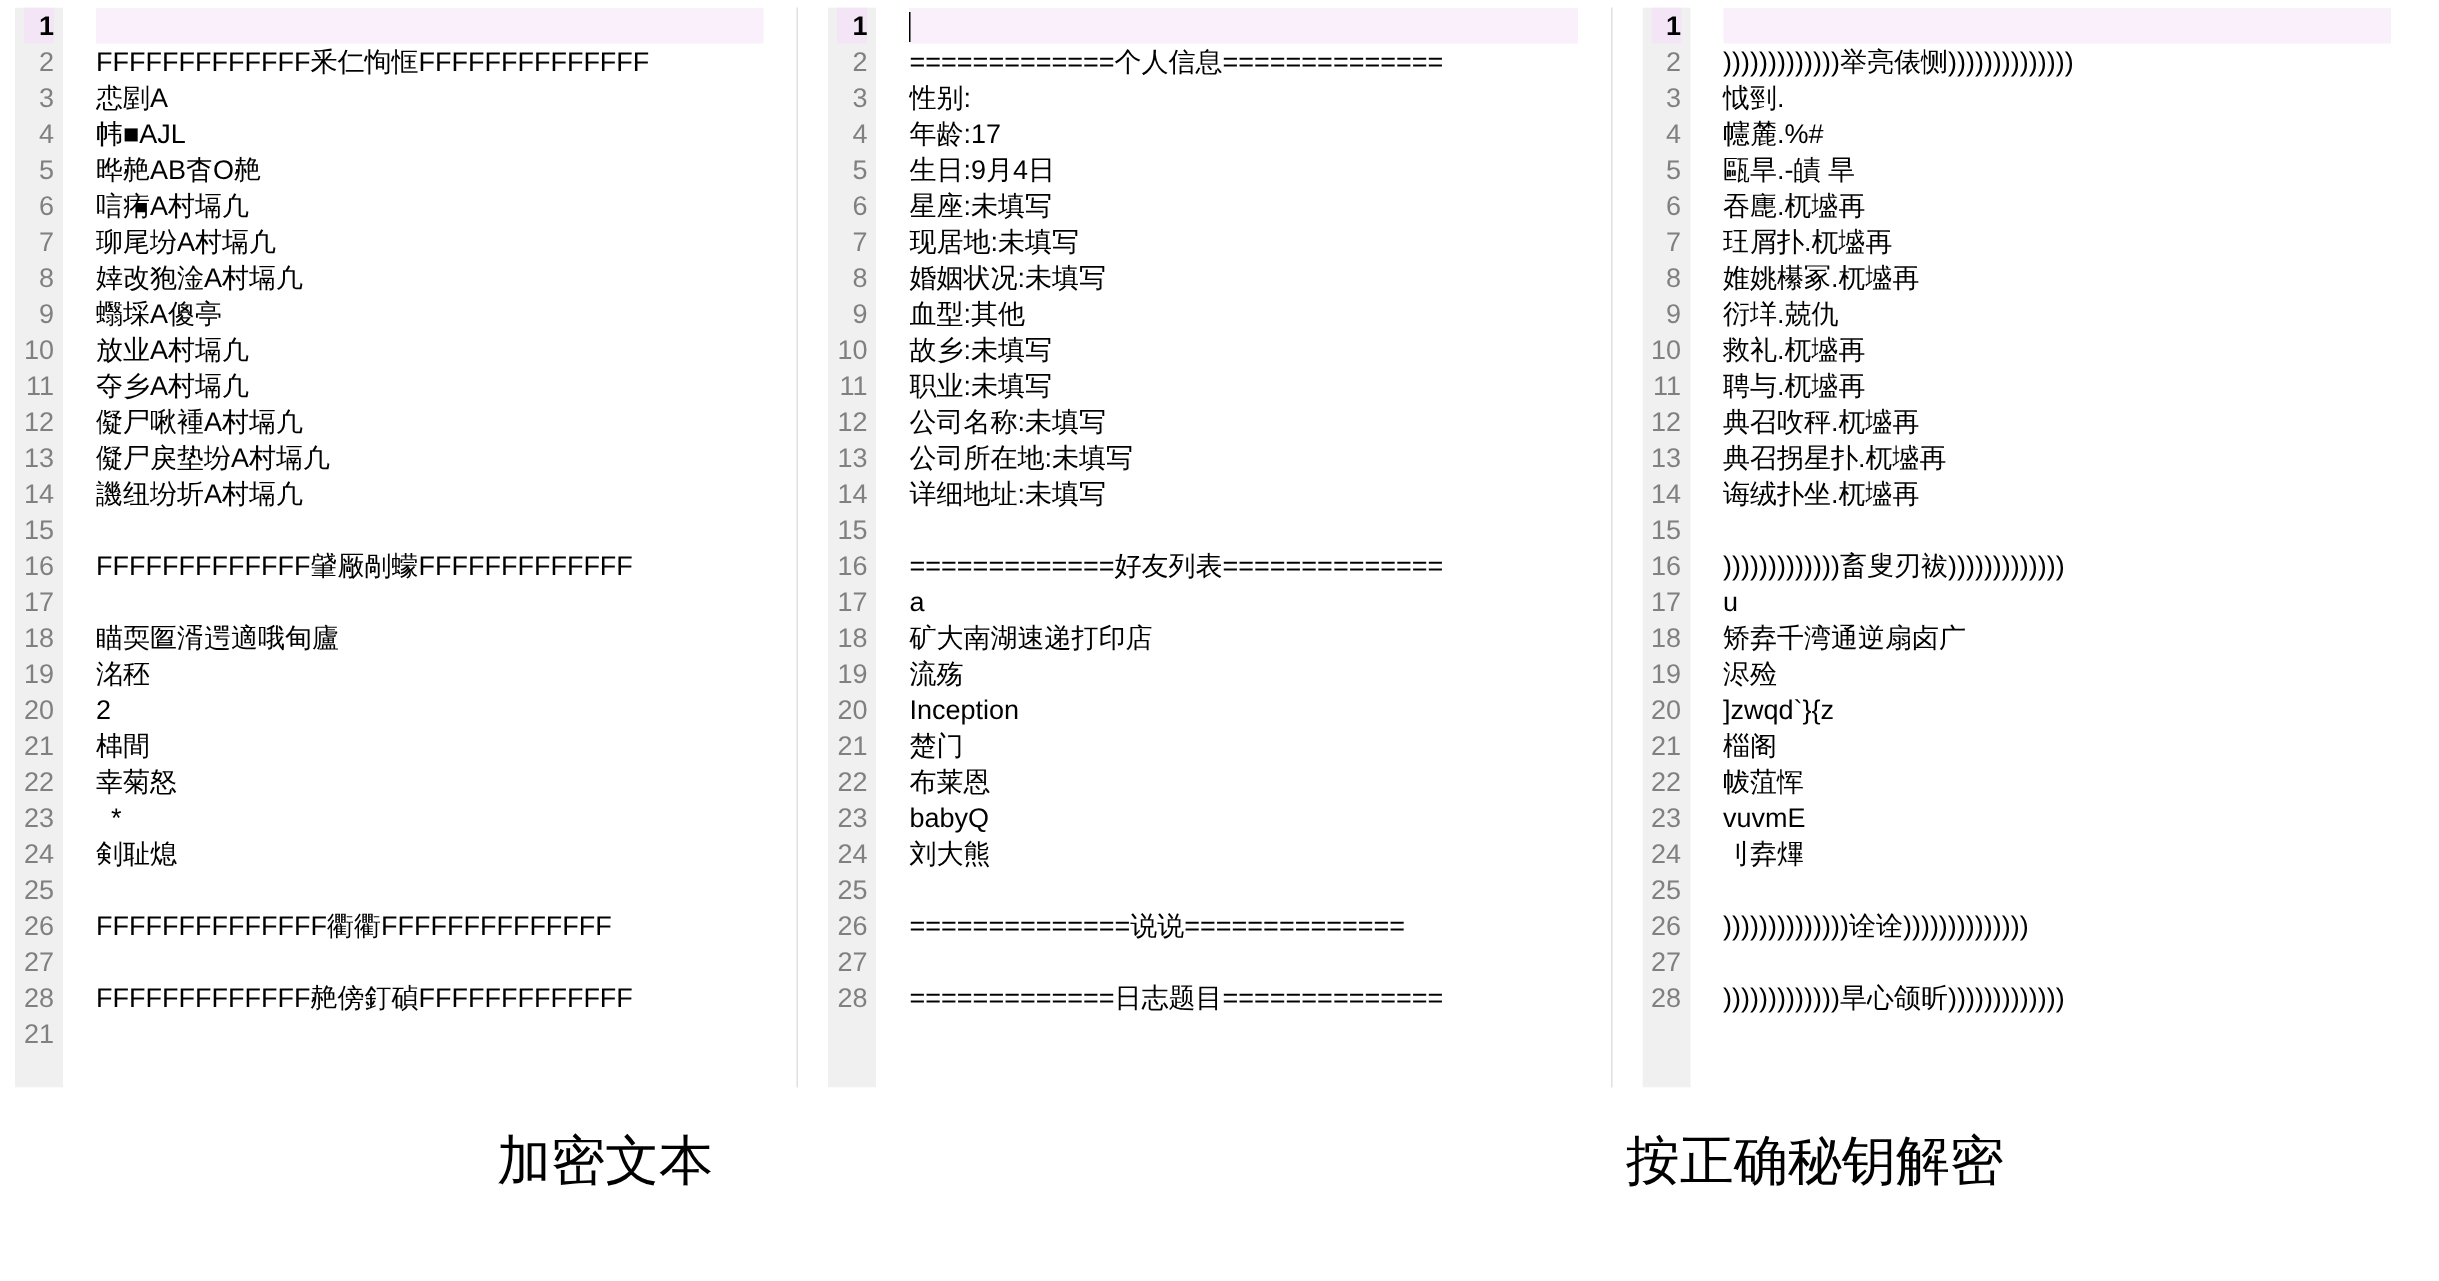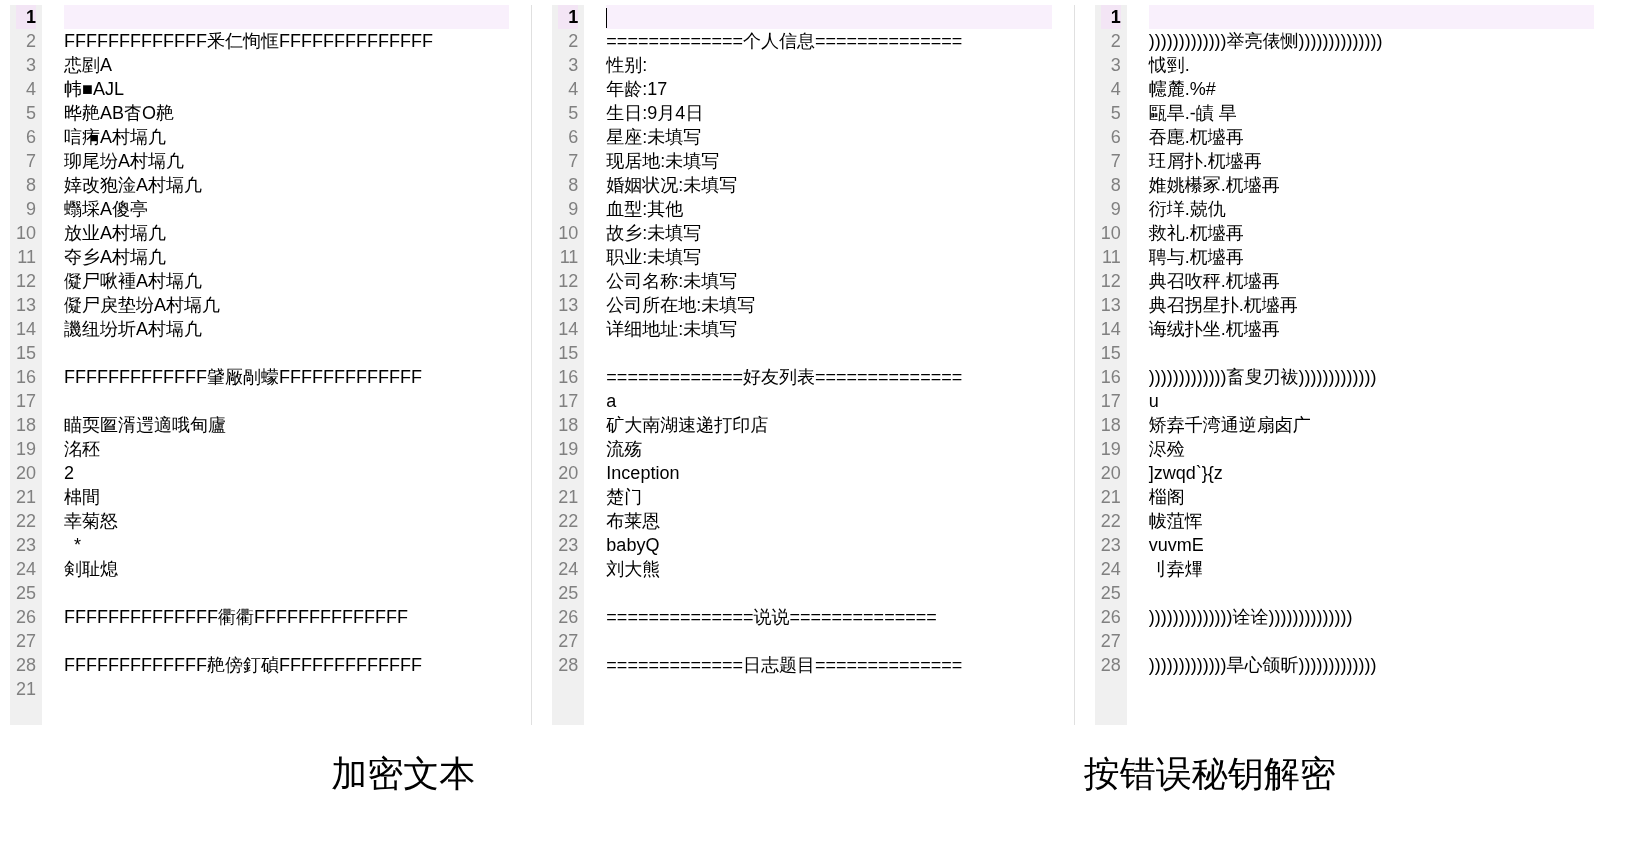--- a/index.html
+++ b/index.html
@@ -174,14 +174,14 @@
         <div>26</div>
         <div>27</div>
         <div>28</div>
       </div>
     <div class="code" id="code-2"><span class="line line1"></span><span class="line">)))))))))))))举亮俵恻))))))))))))))</span><span class="line">怴剄.</span><span class="line">幰麓.%#</span><span class="line">甌旱.-皟 旱</span><span class="line">吞廤.杌墭再</span><span class="line">玨屑扑.杌墭再</span><span class="line">婎姚櫀冢.杌墭再</span><span class="line">衍垟.兢仇</span><span class="line">救礼.杌墭再</span><span class="line">聘与.杌墭再</span><span class="line">典召呚秤.杌墭再</span><span class="line">典召拐星扑.杌墭再</span><span class="line">诲绒扑坐.杌墭再</span><span class="line"></span><span class="line">)))))))))))))畜叟刃袚)))))))))))))</span><span class="line">u</span><span class="line">矫弆千湾通逆扇卤广</span><span class="line">浕殓</span><span class="line">]zwqd`}{z</span><span class="line">椔阁</span><span class="line">帗菹恽</span><span class="line">vuvmE</span><span class="line">刂弆熚</span><span class="line"></span><span class="line">))))))))))))))诠诠))))))))))))))</span><span class="line"></span><span class="line">)))))))))))))旱心颌昕)))))))))))))</span></div>
   </div>
 </div>
 
 <div class="labels">
   <div class="label">加密文本</div>
-  <div class="label">按错误秘钥解密</div>
+  <div class="label">按正确秘钥解密</div>
 </div>
 
 </body></html>

